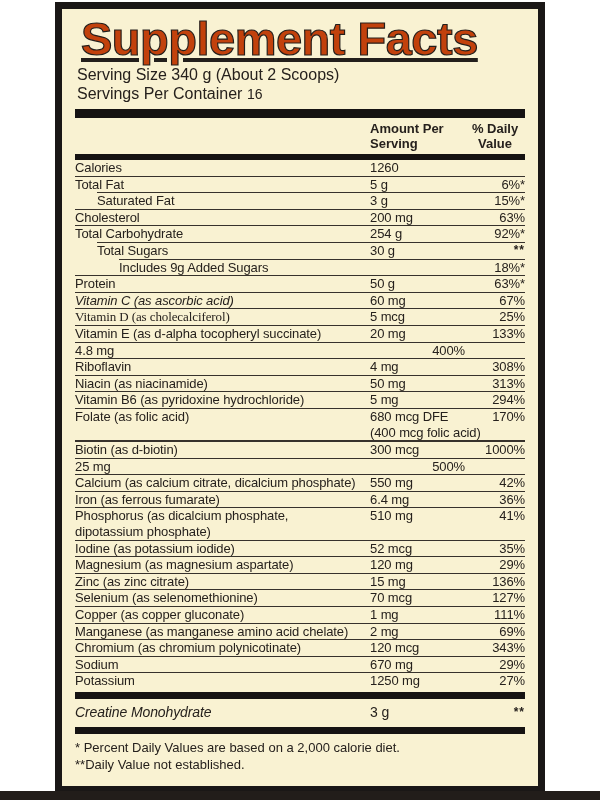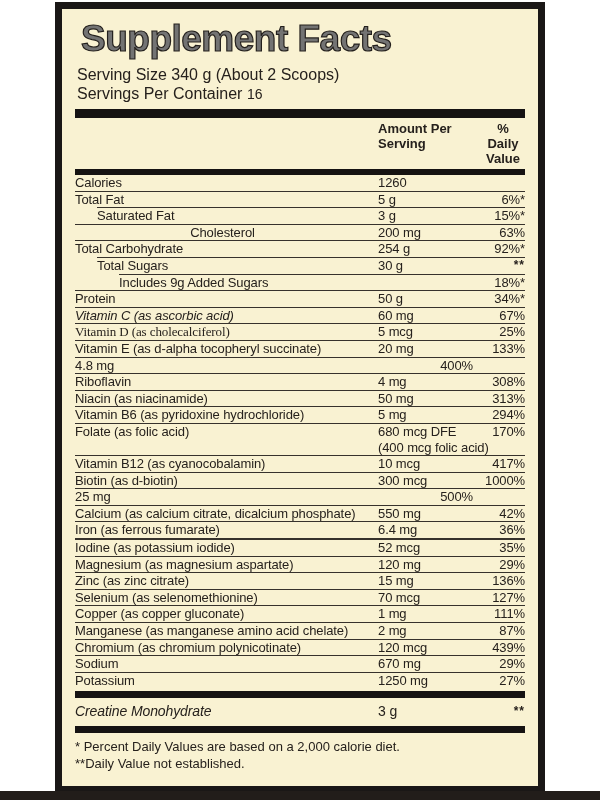--- a/index.html
+++ b/index.html
@@ -12,33 +12,33 @@
   .bottom-strip{
     position:absolute;left:0;bottom:0;width:600px;height:9px;
     background:#221d1a;
   }
   .label{
     position:absolute;left:55px;top:2px;width:490px;height:791px;
     box-sizing:border-box;border:7px solid #1a1716;background:#f9f2d2;
     padding:6px 13px;overflow:hidden;
   }
   .title{
-    font-size:37px;line-height:44px;font-weight:bold;letter-spacing:-0.5px;
-    color:#737373;margin:2px 0 0 6px;white-space:nowrap;
+    font-size:47px;line-height:44px;font-weight:bold;letter-spacing:-0.5px;
+    color:#c2410c;margin:2px 0 0 6px;white-space:nowrap;text-decoration:underline;
     -webkit-text-stroke:1.2px #231f1c;
   }
   .serving-size{font-size:16px;line-height:19px;margin:4px 0 0 2px;}
   .servings-row{font-size:16px;line-height:19px;margin-left:2px;}
   .servings-row .val{font-size:14px;}
   .bar{background:#161312;}
   .bar.b1{height:9px;margin-top:5px;}
   .bar.b2{height:6px;}
   .bar.b3{height:7px;margin-top:3px;}
   .bar.b4{height:7px;margin-top:2px;}
-  .grid{display:grid;grid-template-columns:295px 95px 1fr;gap:8px;}
+  .grid{display:grid;grid-template-columns:295px 95px 1fr;}
   .col-headers{margin-top:3px;padding-bottom:3px;font-weight:bold;font-size:13px;line-height:15px;}
   .col-headers .amount-h{text-align:left;}
   .col-headers .dv-h{text-align:center;}
   .row{font-size:13px;line-height:15.6px;letter-spacing:-0.1px;}
   .cell{min-width:0;}
   .cell div{white-space:nowrap;overflow:visible;}
   .cell.dv{text-align:right;white-space:nowrap;}
   .cell.dv.note{font-weight:bold;letter-spacing:1px;font-size:12px;}
   .sep{height:1px;background:#37322c;}
   .extra .row{font-size:14px;line-height:20px;padding:3px 0;}
@@ -87,21 +87,21 @@
         <div class="cell name" style="padding-left: 22px;">
           <div>Saturated Fat</div>
         </div>
         <div class="cell amount">
           <div>3 g</div>
         </div>
         <div class="cell dv">15%*</div>
       </div>
       <div class="sep" style="margin-left: 0px;"></div>
       <div class="row grid">
-        <div class="cell name" style="padding-left: 0px; text-align: center;">
+        <div class="cell name" style="padding-left: 0px;">
           <div>Cholesterol</div>
         </div>
         <div class="cell amount">
           <div>200 mg</div>
         </div>
         <div class="cell dv">63%</div>
       </div>
       <div class="sep" style="margin-left: 0px;"></div>
       <div class="row grid">
         <div class="cell name" style="padding-left: 0px;">
@@ -133,21 +133,21 @@
         <div class="cell dv">18%*</div>
       </div>
       <div class="sep" style="margin-left: 0px;"></div>
       <div class="row grid">
         <div class="cell name" style="padding-left: 0px;">
           <div>Protein</div>
         </div>
         <div class="cell amount">
           <div>50 g</div>
         </div>
-        <div class="cell dv">34%*</div>
+        <div class="cell dv">63%*</div>
       </div>
       <div class="sep" style="margin-left: 0px;"></div>
       <div class="row grid">
         <div class="cell name" style="padding-left: 0px; font-style: italic;">
           <div>Vitamin C (as ascorbic acid)</div>
         </div>
         <div class="cell amount">
           <div>60 mg</div>
         </div>
         <div class="cell dv">67%</div>
@@ -214,29 +214,20 @@
         <div class="cell name" style="padding-left: 0px;">
           <div>Folate (as folic acid)</div>
         </div>
         <div class="cell amount">
           <div>680 mcg DFE</div>
           <div>(400 mcg folic acid)</div>
         </div>
         <div class="cell dv">170%</div>
       </div>
       <div class="sep" style="margin-left: 0px;"></div>
-      <div class="row grid">
-        <div class="cell name" style="padding-left: 0px;">
-          <div>Vitamin B12 (as cyanocobalamin)</div>
-        </div>
-        <div class="cell amount">
-          <div>10 mcg</div>
-        </div>
-        <div class="cell dv">417%</div>
-      </div>
       <div class="sep" style="margin-left: 0px;"></div>
       <div class="row grid">
         <div class="cell name" style="padding-left: 0px;">
           <div>Biotin (as d-biotin)</div>
         </div>
         <div class="cell amount">
           <div>300 mcg</div>
         </div>
         <div class="cell dv">1000%</div>
       </div>
@@ -261,20 +252,30 @@
       <div class="row grid">
         <div class="cell name" style="padding-left: 0px;">
           <div>Iron (as ferrous fumarate)</div>
         </div>
         <div class="cell amount">
           <div>6.4 mg</div>
         </div>
         <div class="cell dv">36%</div>
       </div>
       <div class="sep" style="margin-left: 0px;"></div>
+      <div class="row grid">
+        <div class="cell name" style="padding-left: 0px;">
+          <div>Phosphorus (as dicalcium phosphate,</div>
+          <div>dipotassium phosphate)</div>
+        </div>
+        <div class="cell amount">
+          <div>510 mg</div>
+        </div>
+        <div class="cell dv">41%</div>
+      </div>
       <div class="sep" style="margin-left: 0px;"></div>
       <div class="row grid">
         <div class="cell name" style="padding-left: 0px;">
           <div>Iodine (as potassium iodide)</div>
         </div>
         <div class="cell amount">
           <div>52 mcg</div>
         </div>
         <div class="cell dv">35%</div>
       </div>
@@ -319,31 +320,31 @@
         <div class="cell dv">111%</div>
       </div>
       <div class="sep" style="margin-left: 0px;"></div>
       <div class="row grid">
         <div class="cell name" style="padding-left: 0px;">
           <div>Manganese (as manganese amino acid chelate)</div>
         </div>
         <div class="cell amount">
           <div>2 mg</div>
         </div>
-        <div class="cell dv">87%</div>
+        <div class="cell dv">69%</div>
       </div>
       <div class="sep" style="margin-left: 0px;"></div>
       <div class="row grid">
         <div class="cell name" style="padding-left: 0px;">
           <div>Chromium (as chromium polynicotinate)</div>
         </div>
         <div class="cell amount">
           <div>120 mcg</div>
         </div>
-        <div class="cell dv">439%</div>
+        <div class="cell dv">343%</div>
       </div>
       <div class="sep" style="margin-left: 0px;"></div>
       <div class="row grid">
         <div class="cell name" style="padding-left: 0px;">
           <div>Sodium</div>
         </div>
         <div class="cell amount">
           <div>670 mg</div>
         </div>
         <div class="cell dv">29%</div>

